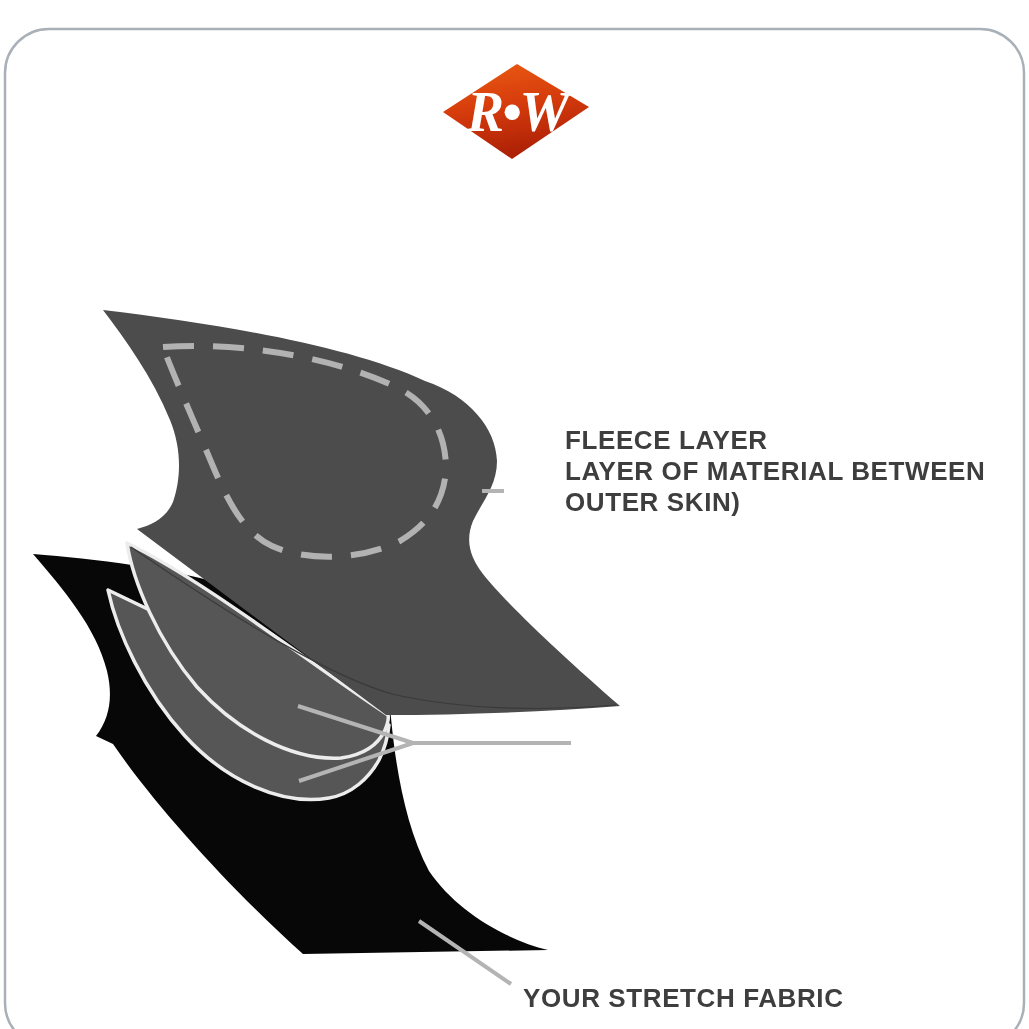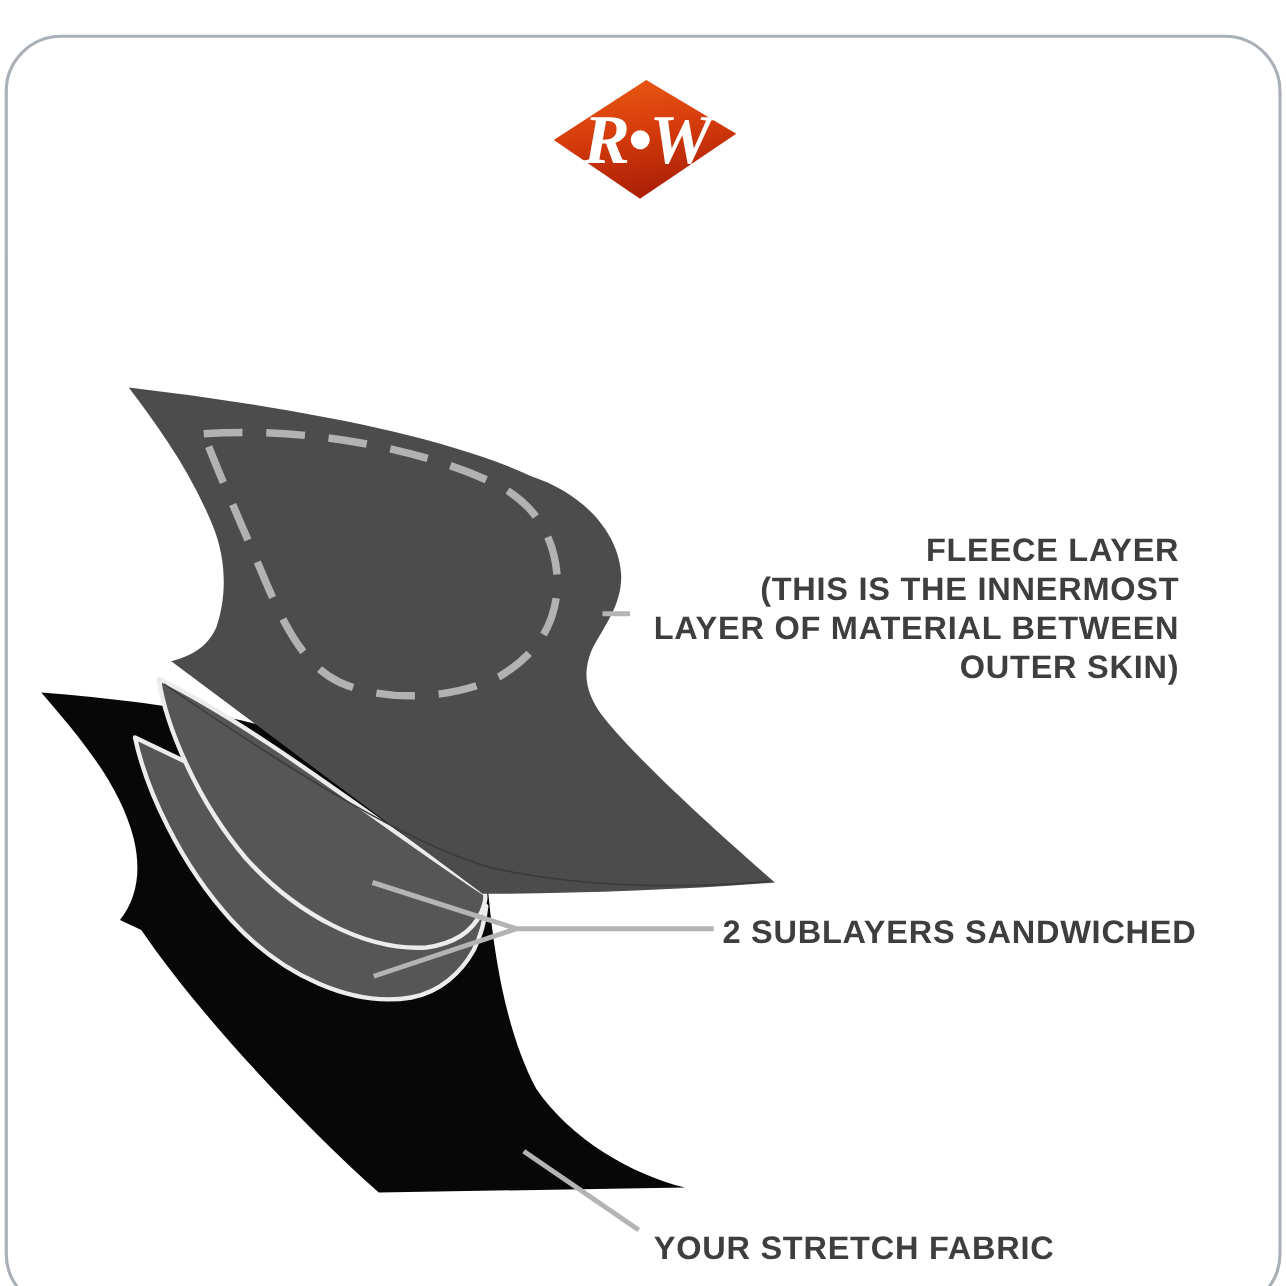--- a/index.html
+++ b/index.html
@@ -88,28 +88,26 @@
     <line x1="299" y1="757" x2="413" y2="719" stroke="#b4b4b4" stroke-width="4"></line>
     <line x1="411" y1="719" x2="571" y2="719" stroke="#b4b4b4" stroke-width="4"></line>
 
     <line x1="419" y1="897" x2="511" y2="960" stroke="#b4b4b4" stroke-width="4"></line>
 
     <polygon points="443,88 517,40 589,83 512,135" fill="url(#logoGrad)"></polygon>
   </svg>
 
   <div class="logo-text">R•W</div>
 
-  <div class="lbl" style="left:523px;top:401px;text-align:right;">
+  <div class="lbl" style="left:565px;top:401px;">
     <div>FLEECE LAYER</div>
-    <div>(THIS IS THE INNERMOST</div>
     <div>LAYER OF MATERIAL BETWEEN</div>
     <div>OUTER SKIN)</div>
   </div>
 
   <div class="lbl lbl-sub" style="left:578px;top:707px;">
-    <div>2 SUBLAYERS SANDWICHED</div>
   </div>
 
   <div class="lbl" style="left:523px;top:959px;">
     <div>YOUR STRETCH FABRIC</div>
   </div>
 
 </div>
 
 </body></html>

